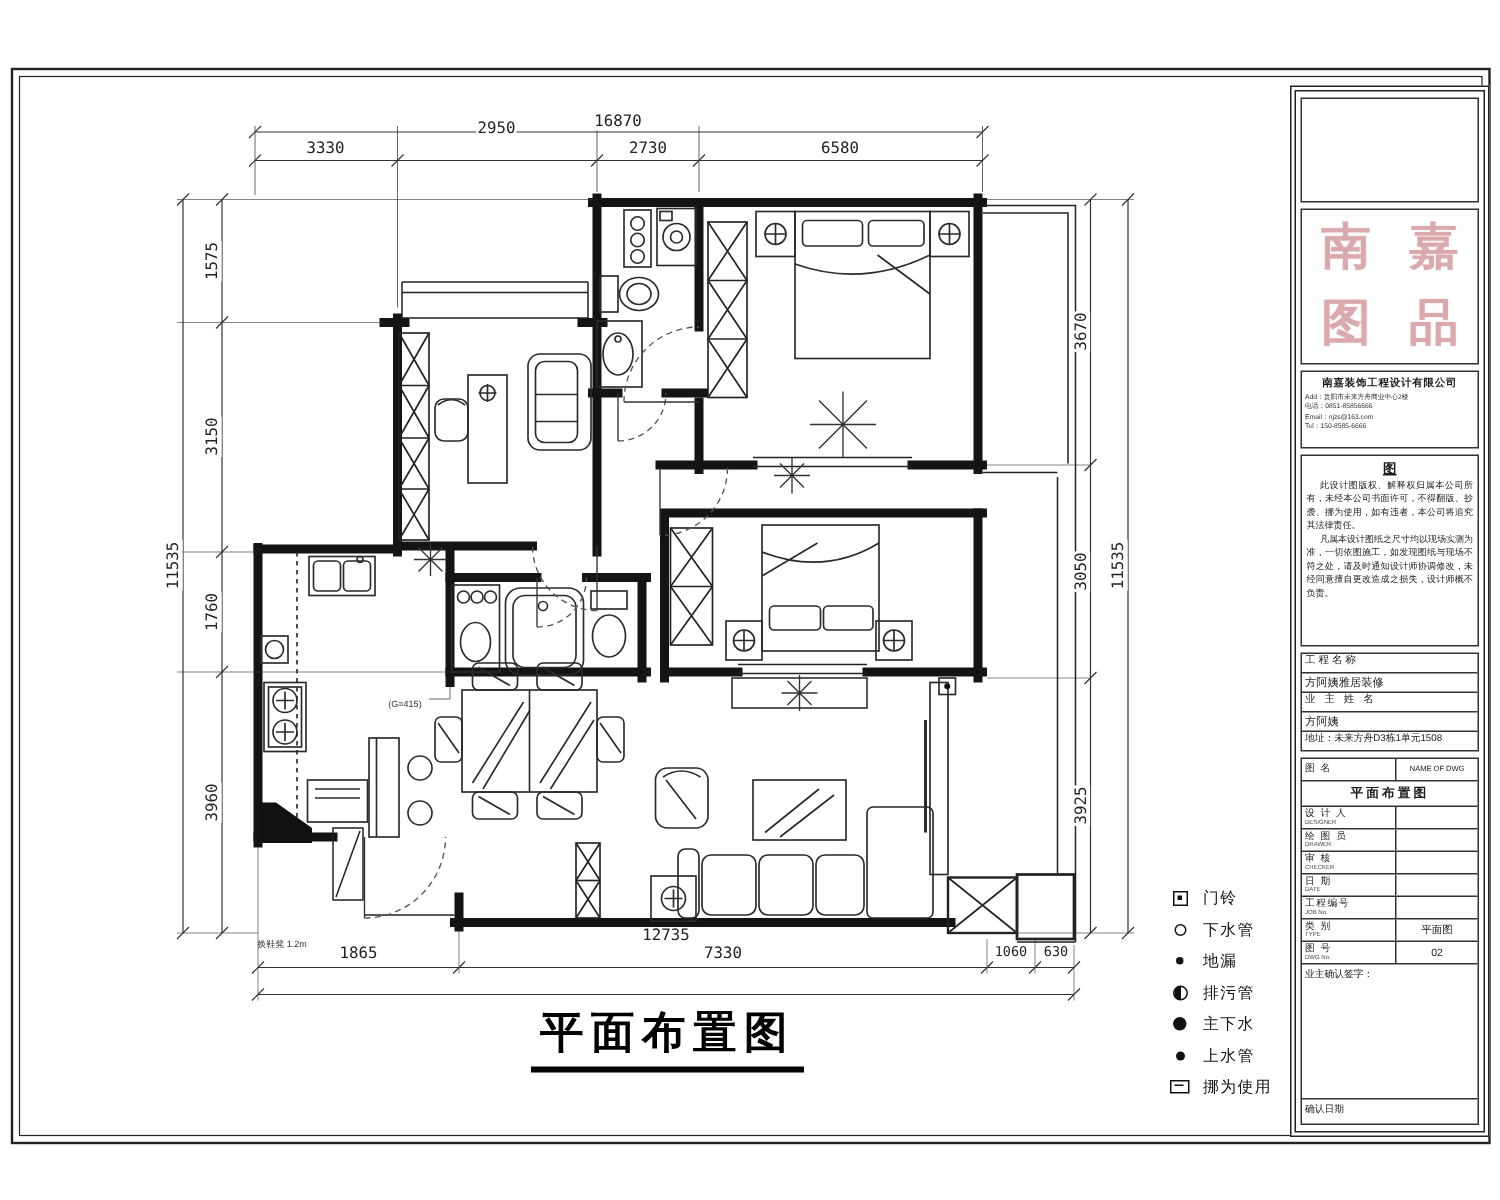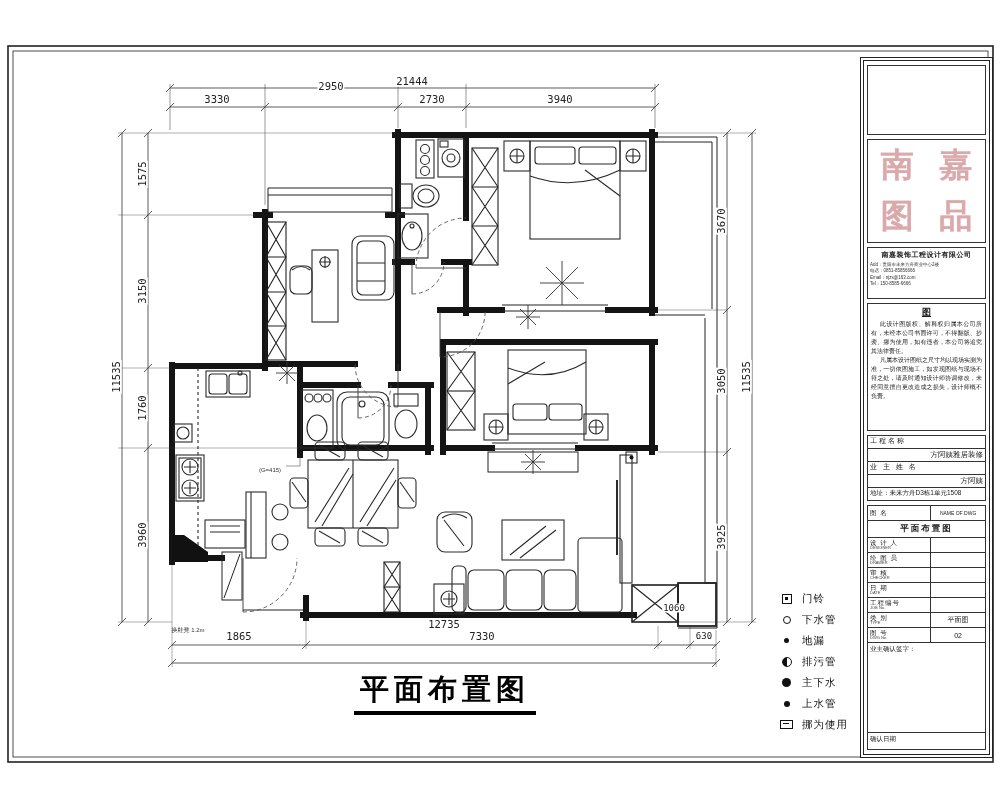--- a/index.html
+++ b/index.html
@@ -43,21 +43,21 @@
   #sec-company{height:52px;padding:2px;}
   #co-name{font-size:7px;font-weight:700;text-align:center;letter-spacing:0.5px;margin-bottom:2px;}
   .co-line{font-size:4.5px;color:#333;line-height:1.4;white-space:nowrap;overflow:hidden;}
   #sec-notes{height:128px;padding:2px 3px;overflow:hidden;}
   #notes-h{text-align:center;font-size:9px;font-weight:700;text-decoration:underline;margin-bottom:1px;}
   .notes-p{font-size:6px;line-height:1.5;text-align:justify;text-indent:1.5em;margin:0;color:#222;}
   #sec-project{font-size:7px;}
   .p-row{border-bottom:1px solid #333;padding:1px 2px;line-height:1.2;min-height:10px;}
   .p-row:last-child{border-bottom:none;}
   .p-label{letter-spacing:2px;}
-  .p-val{text-align:right;font-size:7.5px;}
+  .p-val{text-align:left;font-size:7.5px;}
   #sec-table{flex:1;font-size:7px;display:flex;flex-direction:column;}
   .tr{display:flex;border-bottom:1px solid #333;align-items:center;min-height:14px;}
   .tl{width:54%;border-right:1px solid #333;padding:1px 2px;box-sizing:border-box;
       display:flex;flex-direction:column;justify-content:center;line-height:1;height:100%;}
   .tl .zh{font-size:6.5px;letter-spacing:1px;}
   .tl .en{font-size:4px;color:#444;}
   .tv{flex:1;text-align:center;font-size:7px;}
   #dwg-name-row{justify-content:center;font-size:8.5px;font-weight:700;min-height:16px;letter-spacing:2px;}
   #sign-box{flex:1;border-bottom:1px solid #333;padding:2px;font-size:6.5px;min-height:52px;}
   #date-row{padding:2px;font-size:6.5px;min-height:12px;}
@@ -286,37 +286,37 @@
     <path d="M168,667 L176,659 M712,667 L720,659"></path>
     <path d="M172,565 V667 M306,620 V649 M658,626 V649 M690,626 V649 M716,630 V667" stroke-width="0.4"></path>
 
     <path d="M300,455 V466 M300,466 H286" stroke-width="0.5"></path>
   </g>
 </svg>
 
 <span class="dim" style="left:217px;top:99px">3330</span>
 <span class="dim" style="left:331px;top:86px">2950</span>
 <span class="dim" style="left:432px;top:99px">2730</span>
-<span class="dim" style="left:560px;top:99px">3940</span>
-<span class="dim" style="left:412px;top:81px">21444</span>
+<span class="dim" style="left:560px;top:99px">6580</span>
+<span class="dim" style="left:412px;top:81px">16870</span>
 
 <span class="dim v" style="left:142px;top:174px">1575</span>
 <span class="dim v" style="left:142px;top:291px">3150</span>
 <span class="dim v" style="left:142px;top:408px">1760</span>
 <span class="dim v" style="left:142px;top:535px">3960</span>
 <span class="dim v" style="left:116px;top:377px">11535</span>
 
 <span class="dim v" style="left:721px;top:221px">3670</span>
 <span class="dim v" style="left:721px;top:381px">3050</span>
 <span class="dim v" style="left:721px;top:537px">3925</span>
 <span class="dim v" style="left:746px;top:377px">11535</span>
 
 <span class="dim" style="left:239px;top:636px">1865</span>
 <span class="dim" style="left:482px;top:636px">7330</span>
-<span class="dim small" style="left:674px;top:608px">1060</span>
+<span class="dim small" style="left:674px;top:636px">1060</span>
 <span class="dim small" style="left:704px;top:636px">630</span>
 <span class="dim" style="left:444px;top:624px">12735</span>
 
 <span class="anno" style="left:188px;top:630px">换鞋凳 1.2m</span>
 <span class="anno" style="left:270px;top:470px">(G=415)</span>
 
 <div id="main-title">
   <span class="t">平面布置图</span>
 </div>
 

